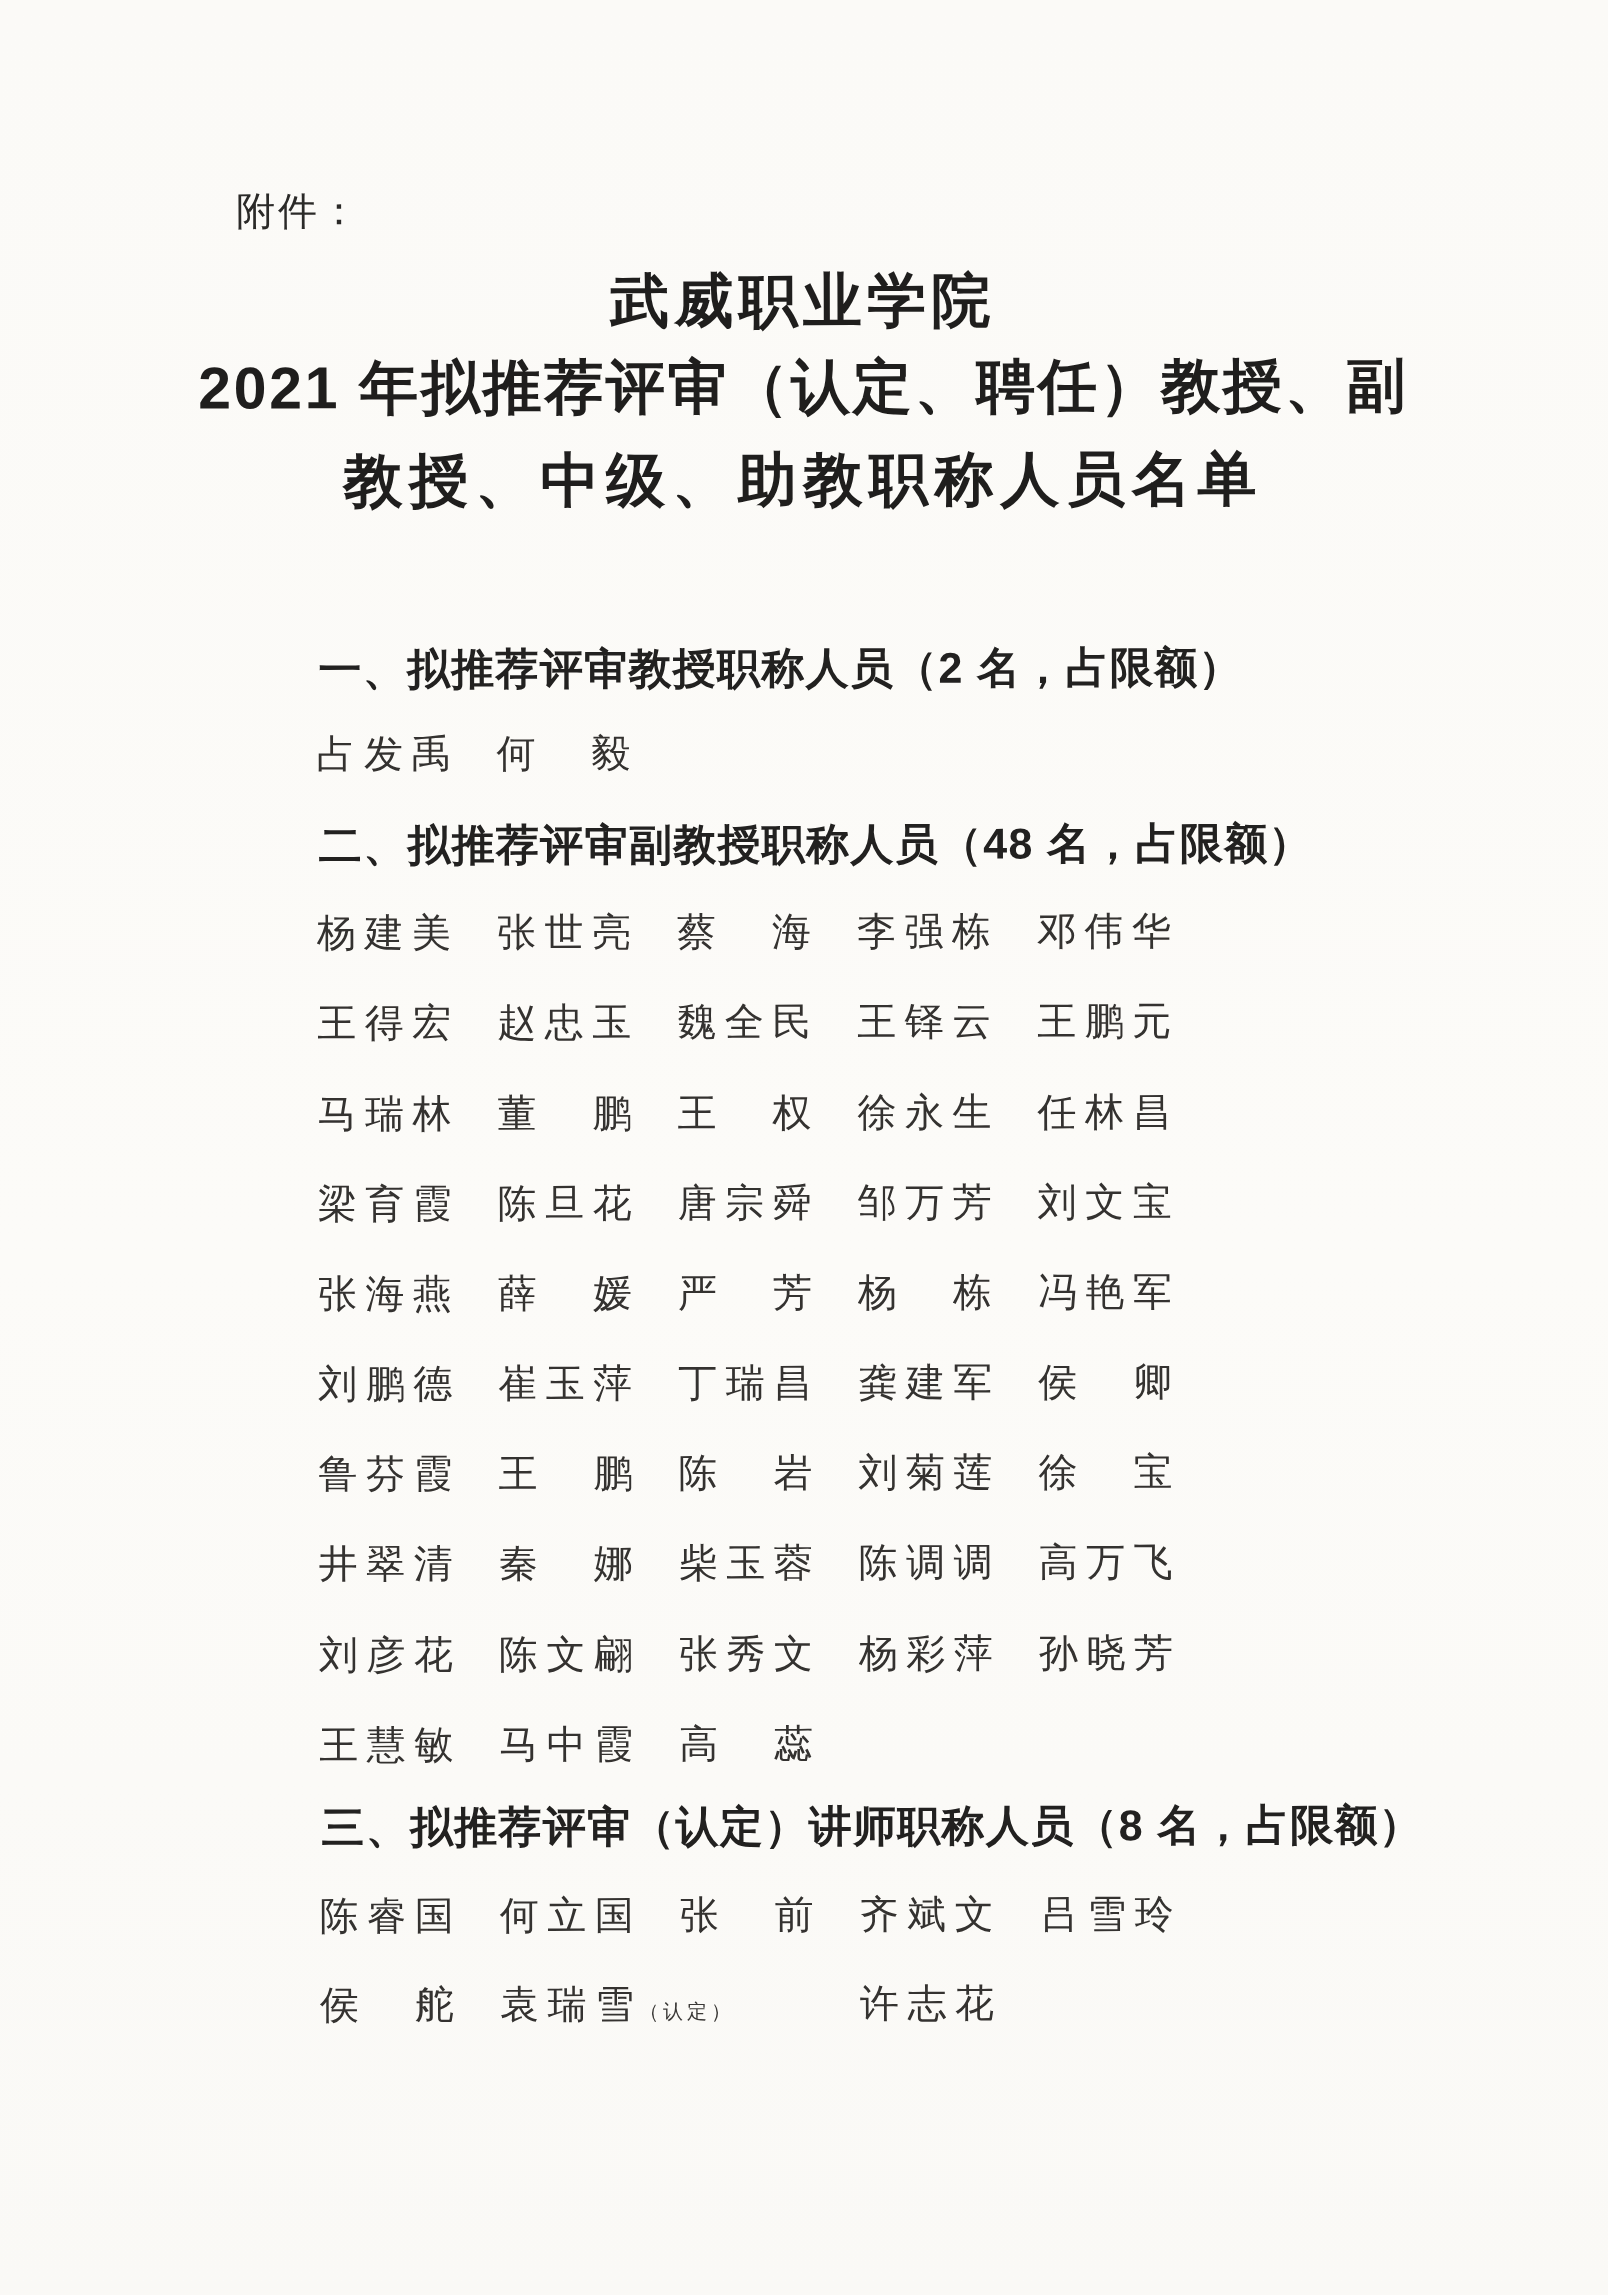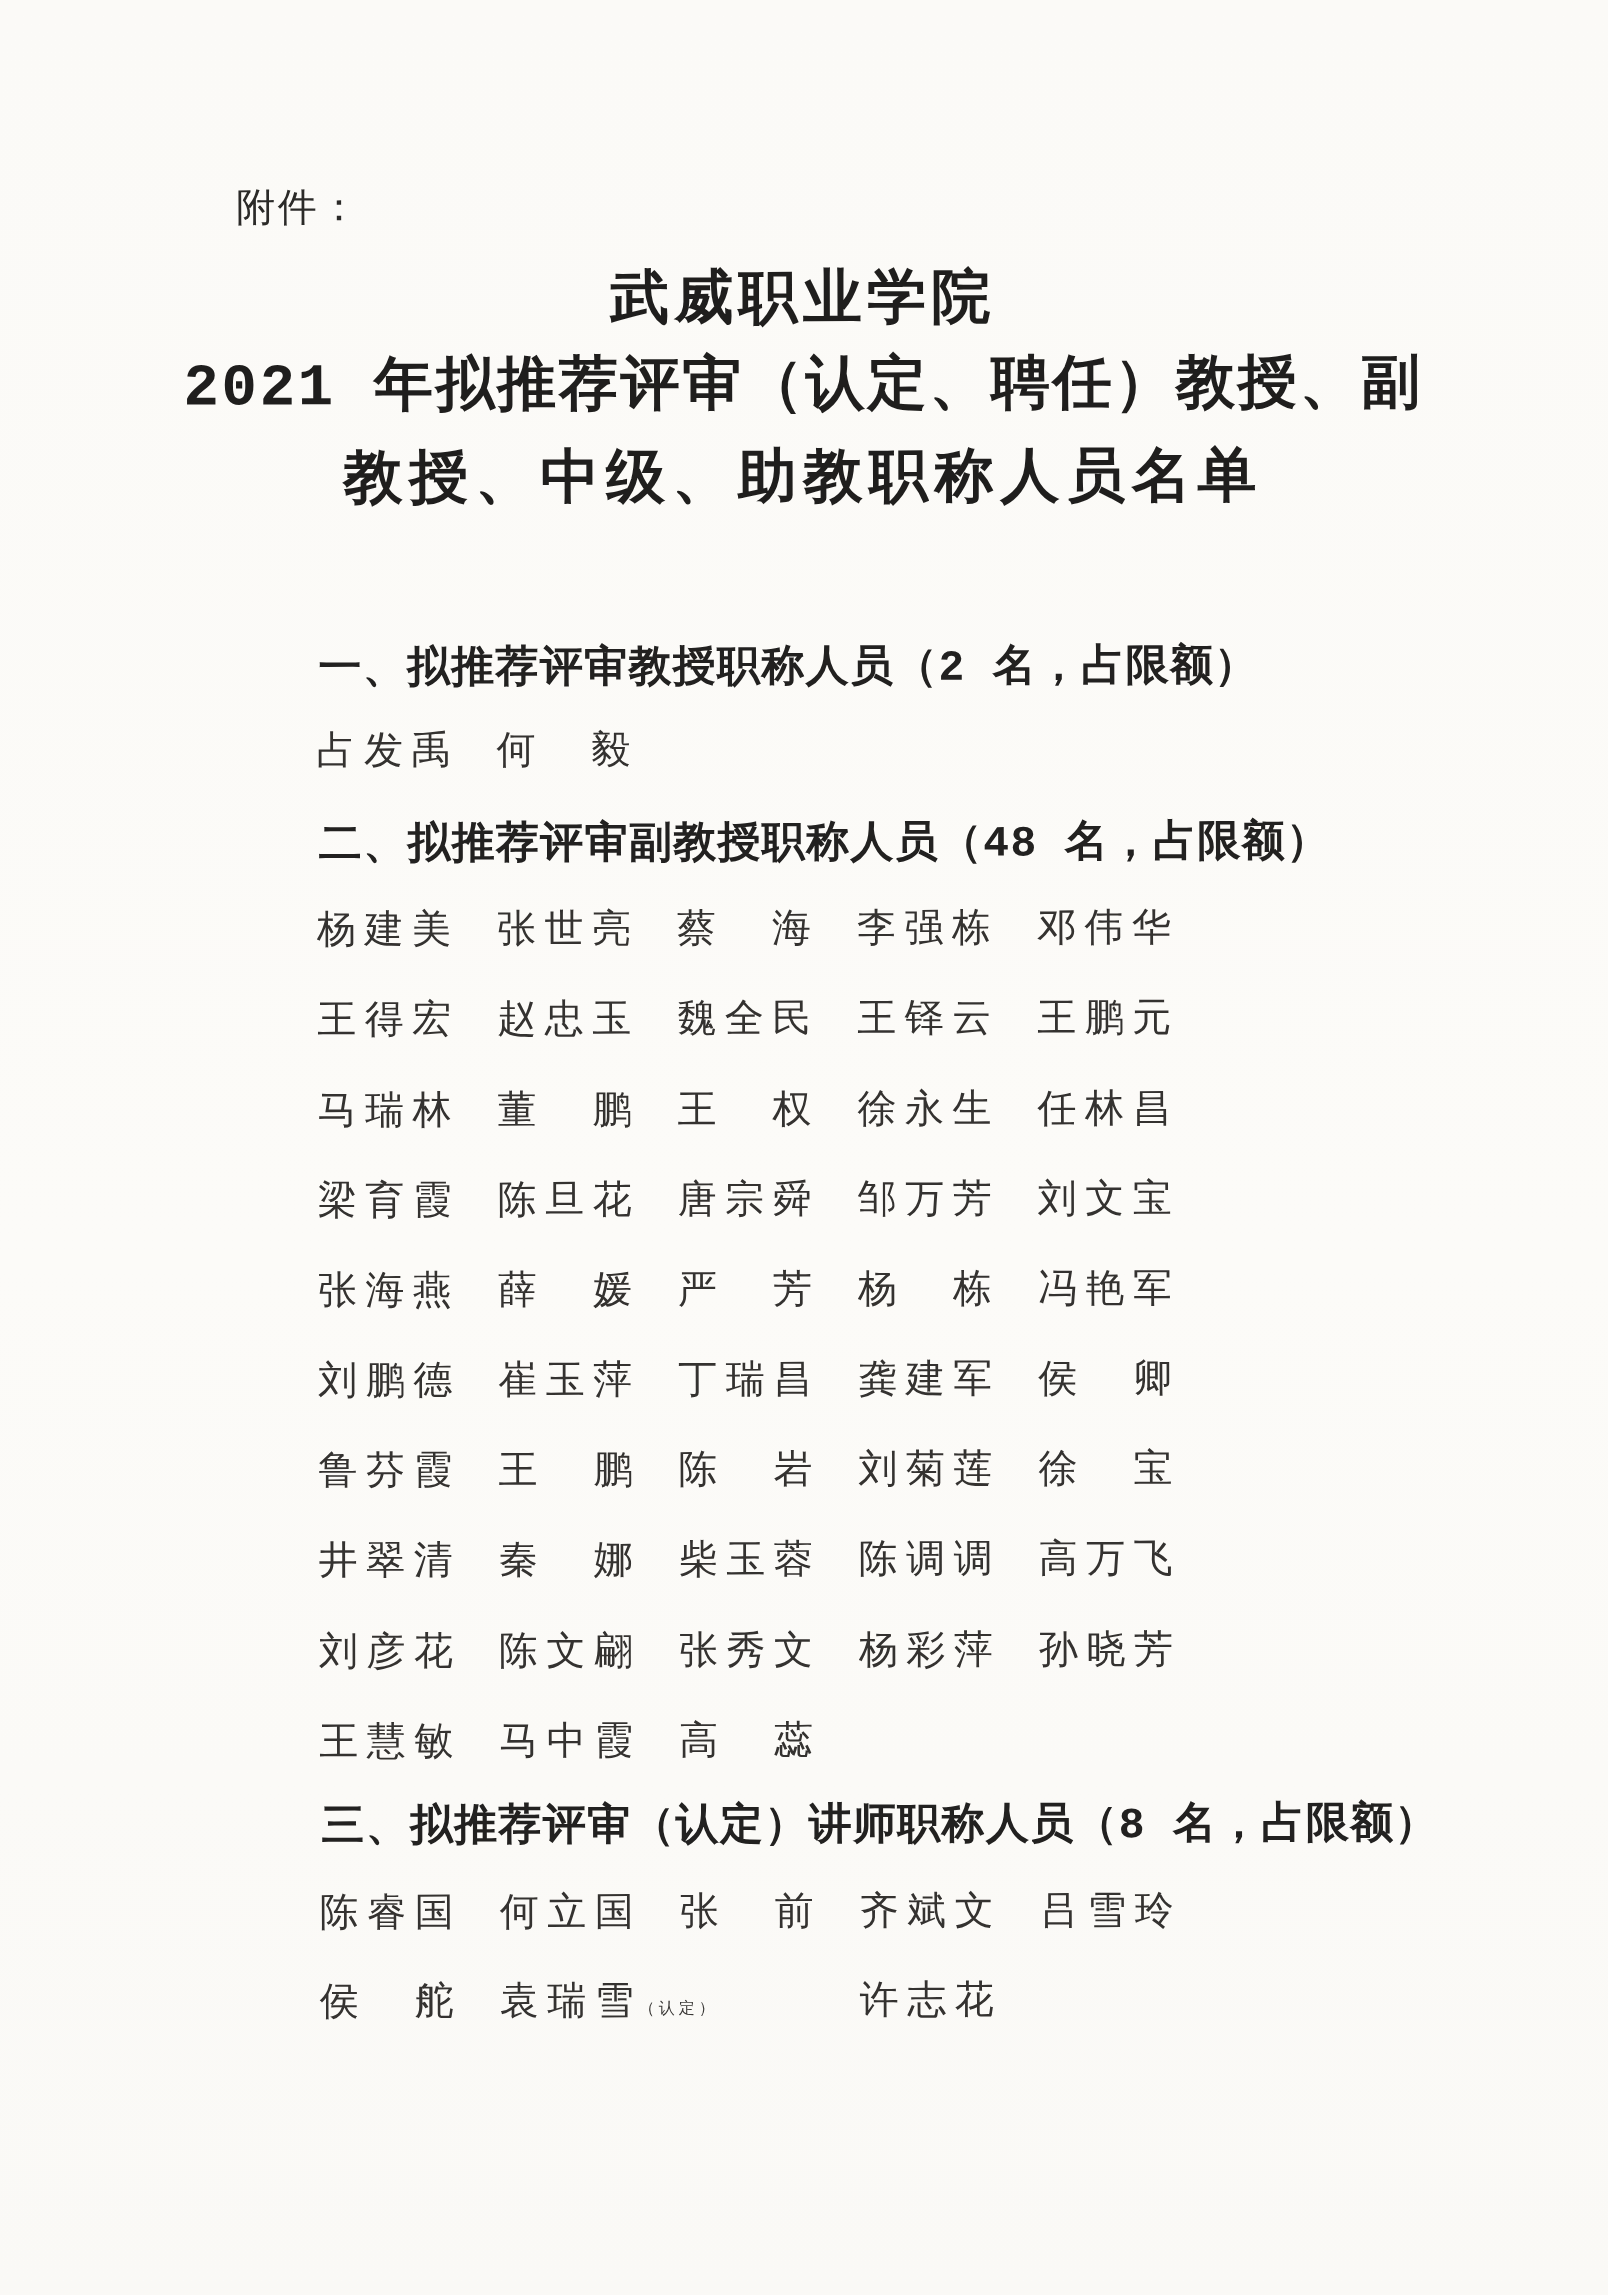--- a/index.html
+++ b/index.html
@@ -1,20 +1,20 @@
 <!DOCTYPE html>
 <html style="font-size:10.7px"><head>
 <meta charset="utf-8">
 <style>
   html,body{margin:0;padding:0;background:#e8e6e2;}
   .page{
     position:relative;
     width:1609px;height:2295px;
     background:linear-gradient(180deg,#fbfaf7 0%,#fcfbf8 55%,#faf9f6 100%);
-    font-family:Liberation Mono, monospace;
+    font-family:Liberation Sans, sans-serif;
     color:#2b2a28;
     overflow:hidden;
   }
   .sheet{
     position:absolute;inset:0;
     transform:rotate(-0.15deg);
     transform-origin:50% 40%;
   }
   .abs{position:absolute;line-height:1;white-space:nowrap;}
   .center{left:0;width:100%;text-align:center;}
@@ -29,21 +29,21 @@
   .name-row{
     left:317px;display:flex;gap:46px;font-size:39px;color:#343230;
   }
   .cell{
     position:relative;flex:none;width:134px;
     display:flex;justify-content:space-between;align-items:flex-start;
   }
   .cell .ch{display:inline-block;}
   .note{
     position:absolute;left:139px;top:17.4px;
-    font-size:16px;letter-spacing:4px;color:#3a3836;white-space:nowrap;text-align:right;
+    font-size:20px;letter-spacing:4px;color:#3a3836;white-space:nowrap;text-align:right;
   }
 </style>
 </head>
 <body>
 
 <div class="page">
   <div class="sheet">
 
     <div class="abs attachment">附件：</div>
 

